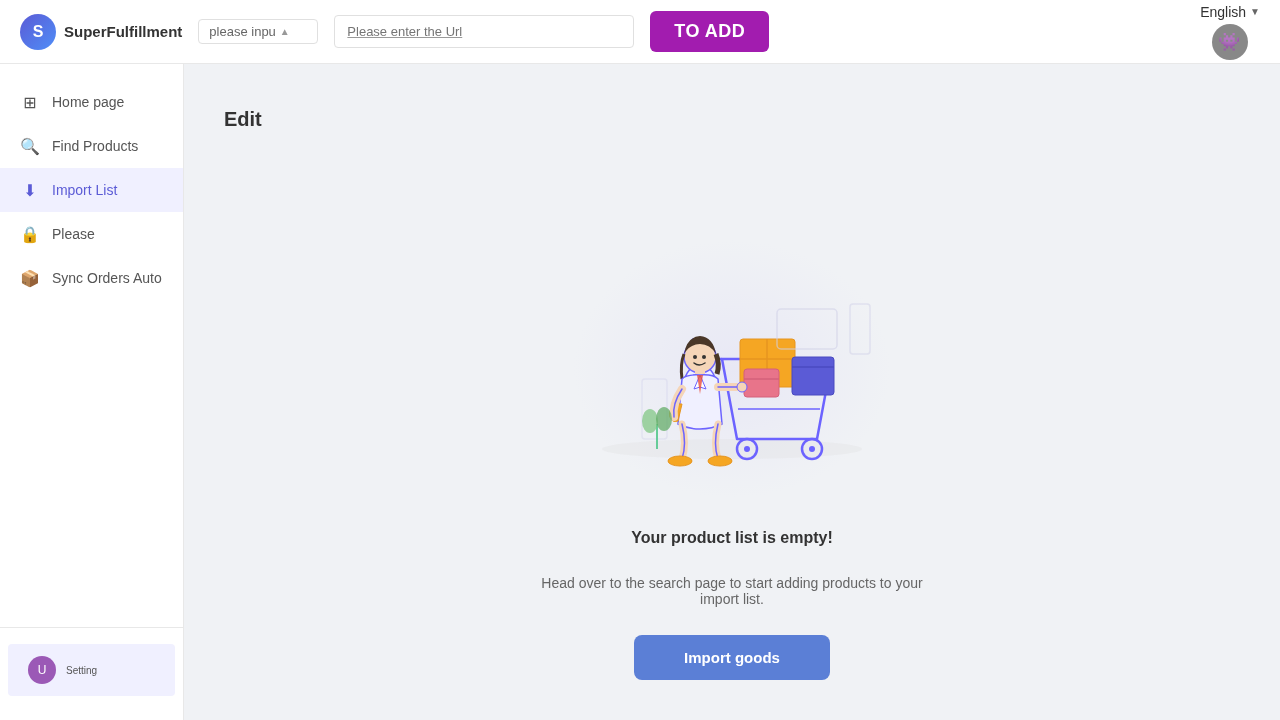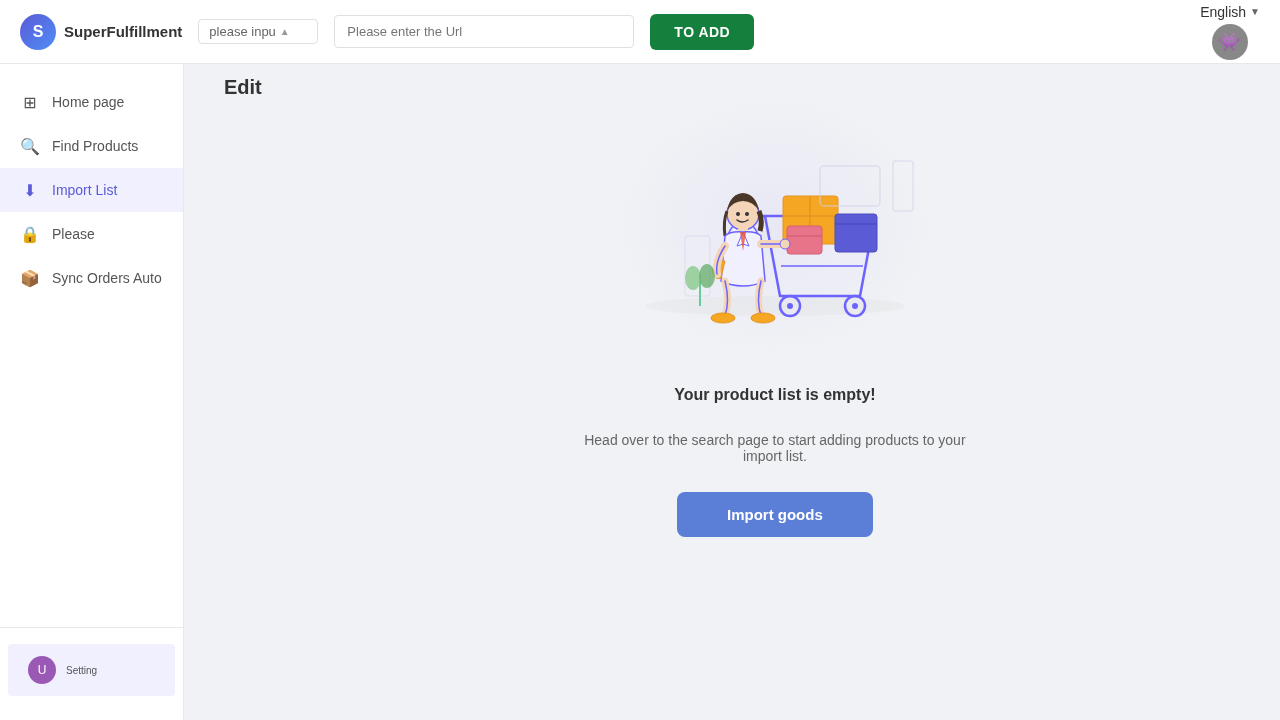--- a/index.html
+++ b/index.html
@@ -61,28 +61,29 @@
     .url-input {
       flex: 1;
       max-width: 300px;
       padding: 8px 12px;
       border: 1px solid #e0e0e0;
       border-radius: 4px;
       font-size: 13px;
       color: #999;
       outline: none;
       background: #fff;
+      text-decoration: underline;
     }
     .to-add-btn {
       padding: 10px 24px;
-      background: #15803d;
+      background: #a21caf;
       color: white;
       border: none;
       border-radius: 6px;
-      font-size: 14px;
+      font-size: 18px;
       font-weight: 600;
       cursor: pointer;
       letter-spacing: 0.5px;
     }
     .header-right {
       margin-left: auto;
       display: flex;
       align-items: center;
       gap: 4px;
       flex-direction: column;
@@ -181,23 +182,23 @@
     }
     .setting-label {
       font-size: 10px;
       color: #555;
     }
 
     
     .content {
       flex: 1;
       background: #f0f2f5;
-      padding: 12px 40px;
-      display: flex;
-      flex-direction: row;
+      padding: 44px 40px;
+      display: flex;
+      flex-direction: column;
       align-items: flex-start;
       overflow-y: auto;
       gap: 48px;
     }
     .page-title {
       font-size: 20px;
       font-weight: 600;
       color: #333;
       margin-bottom: 40px;
     }

